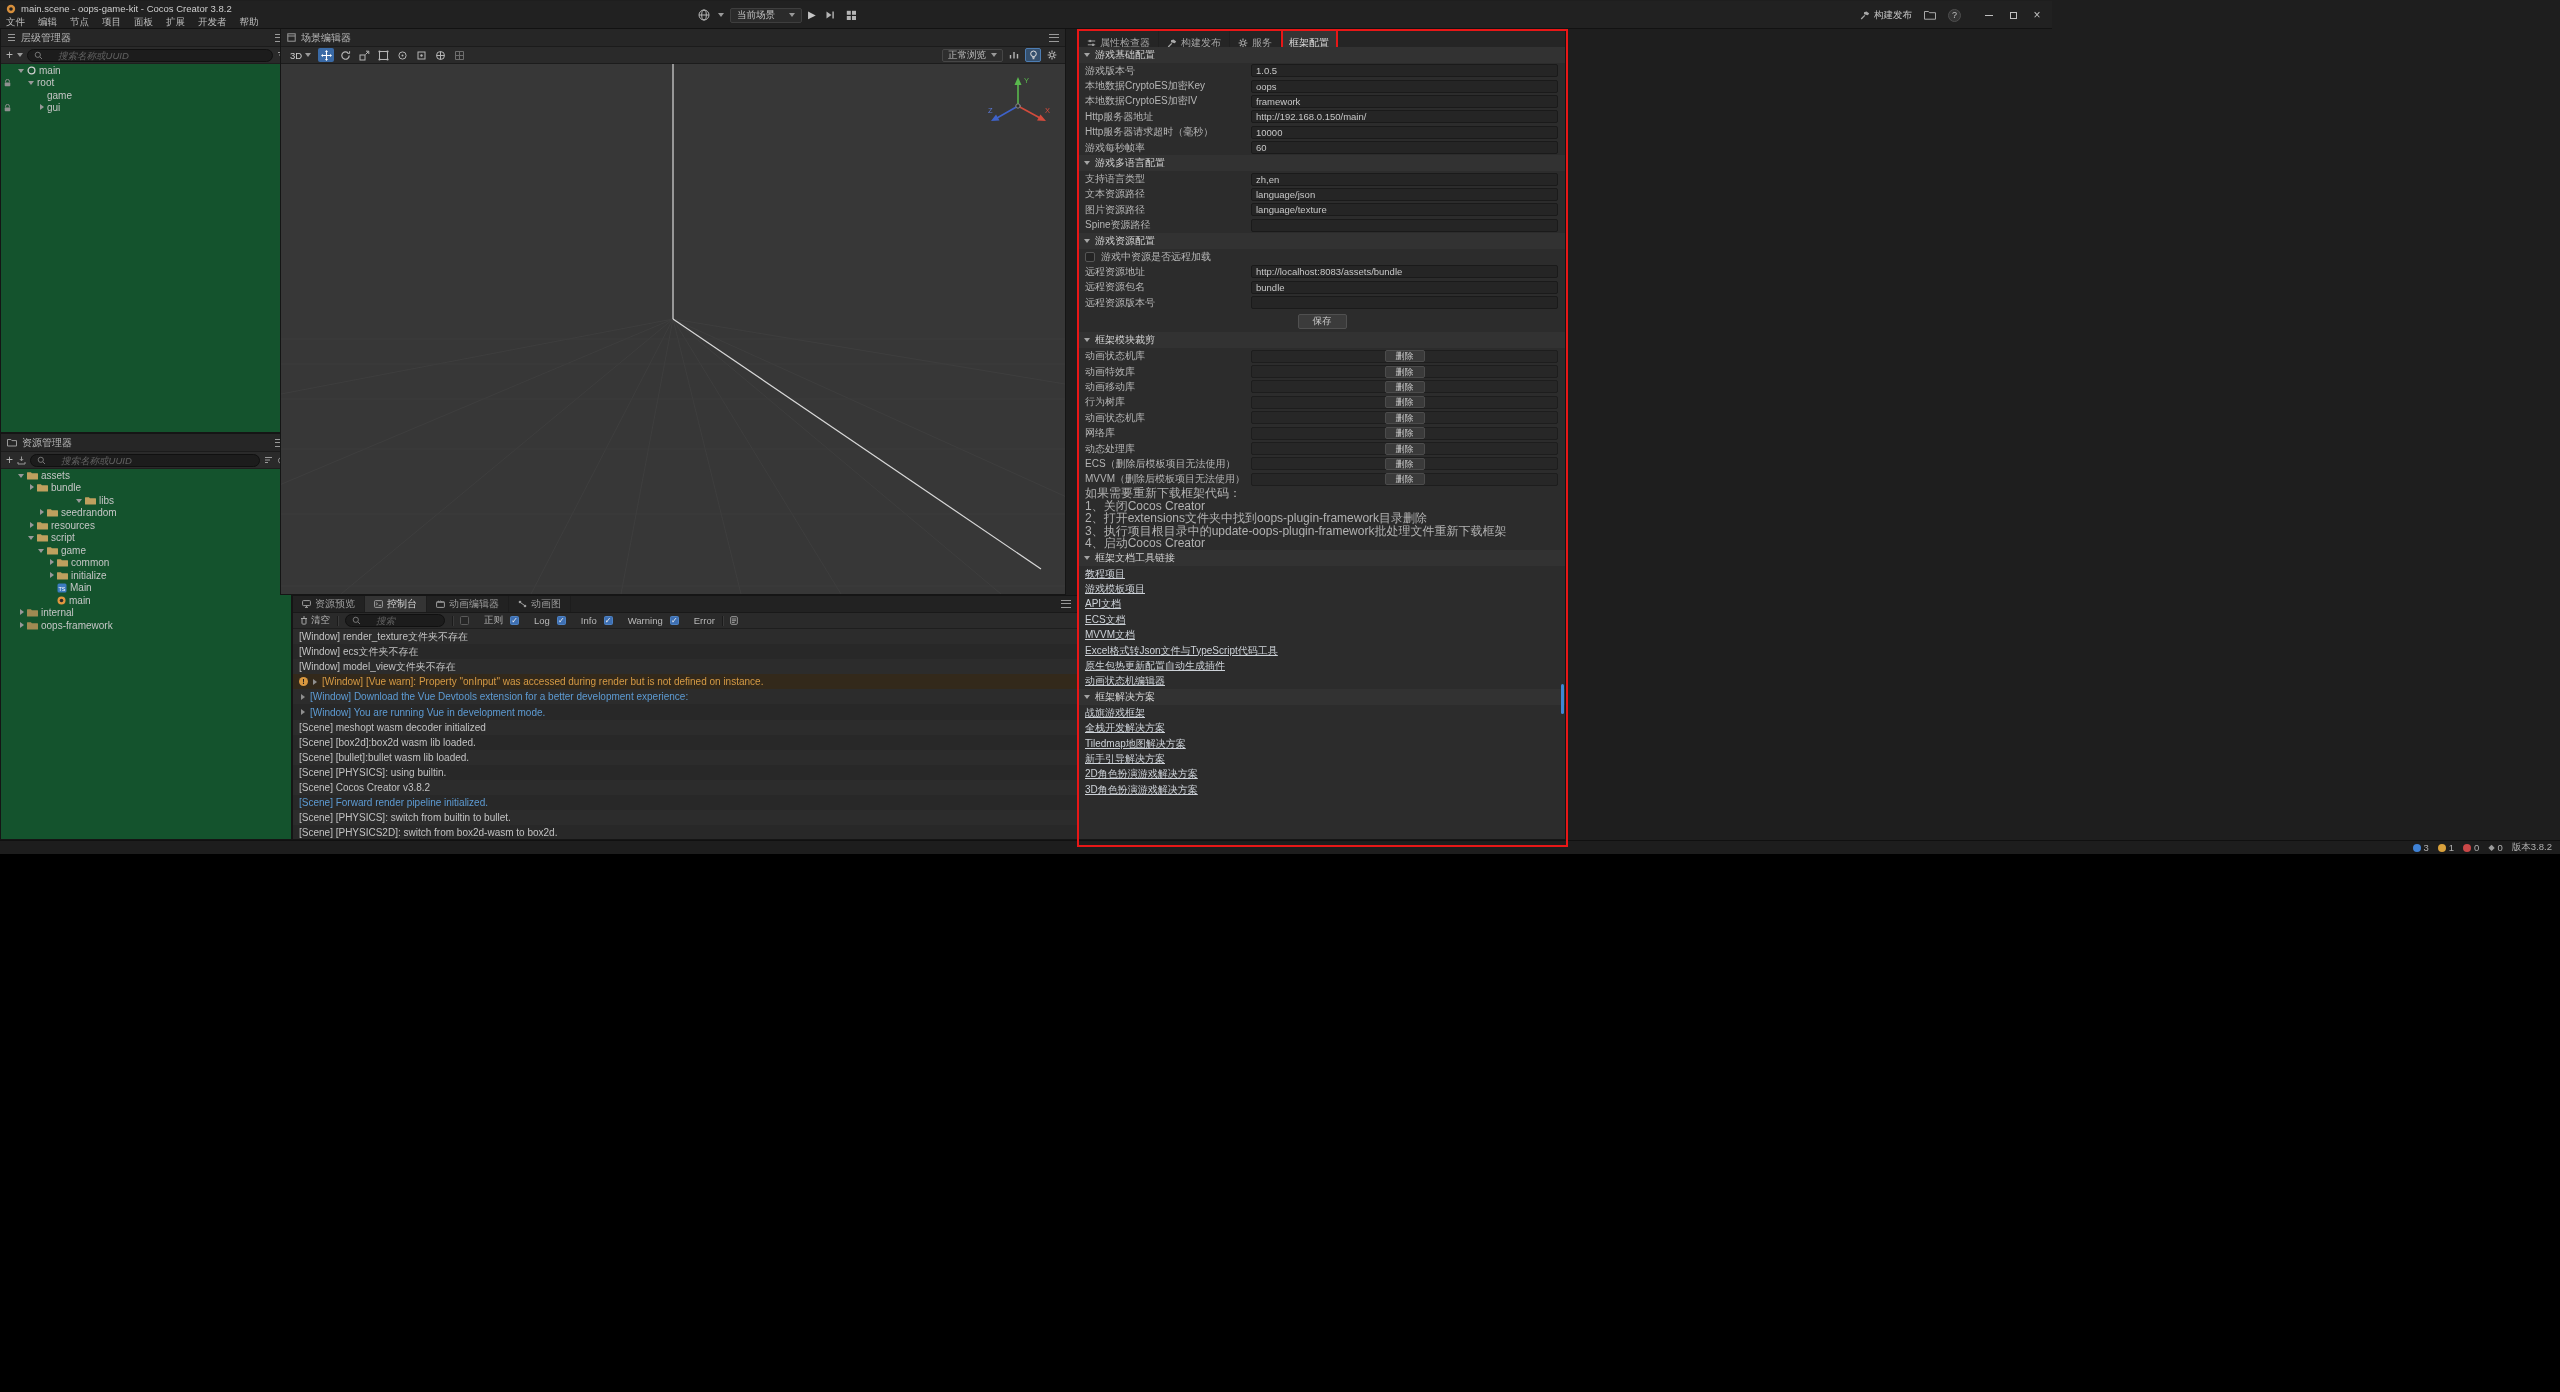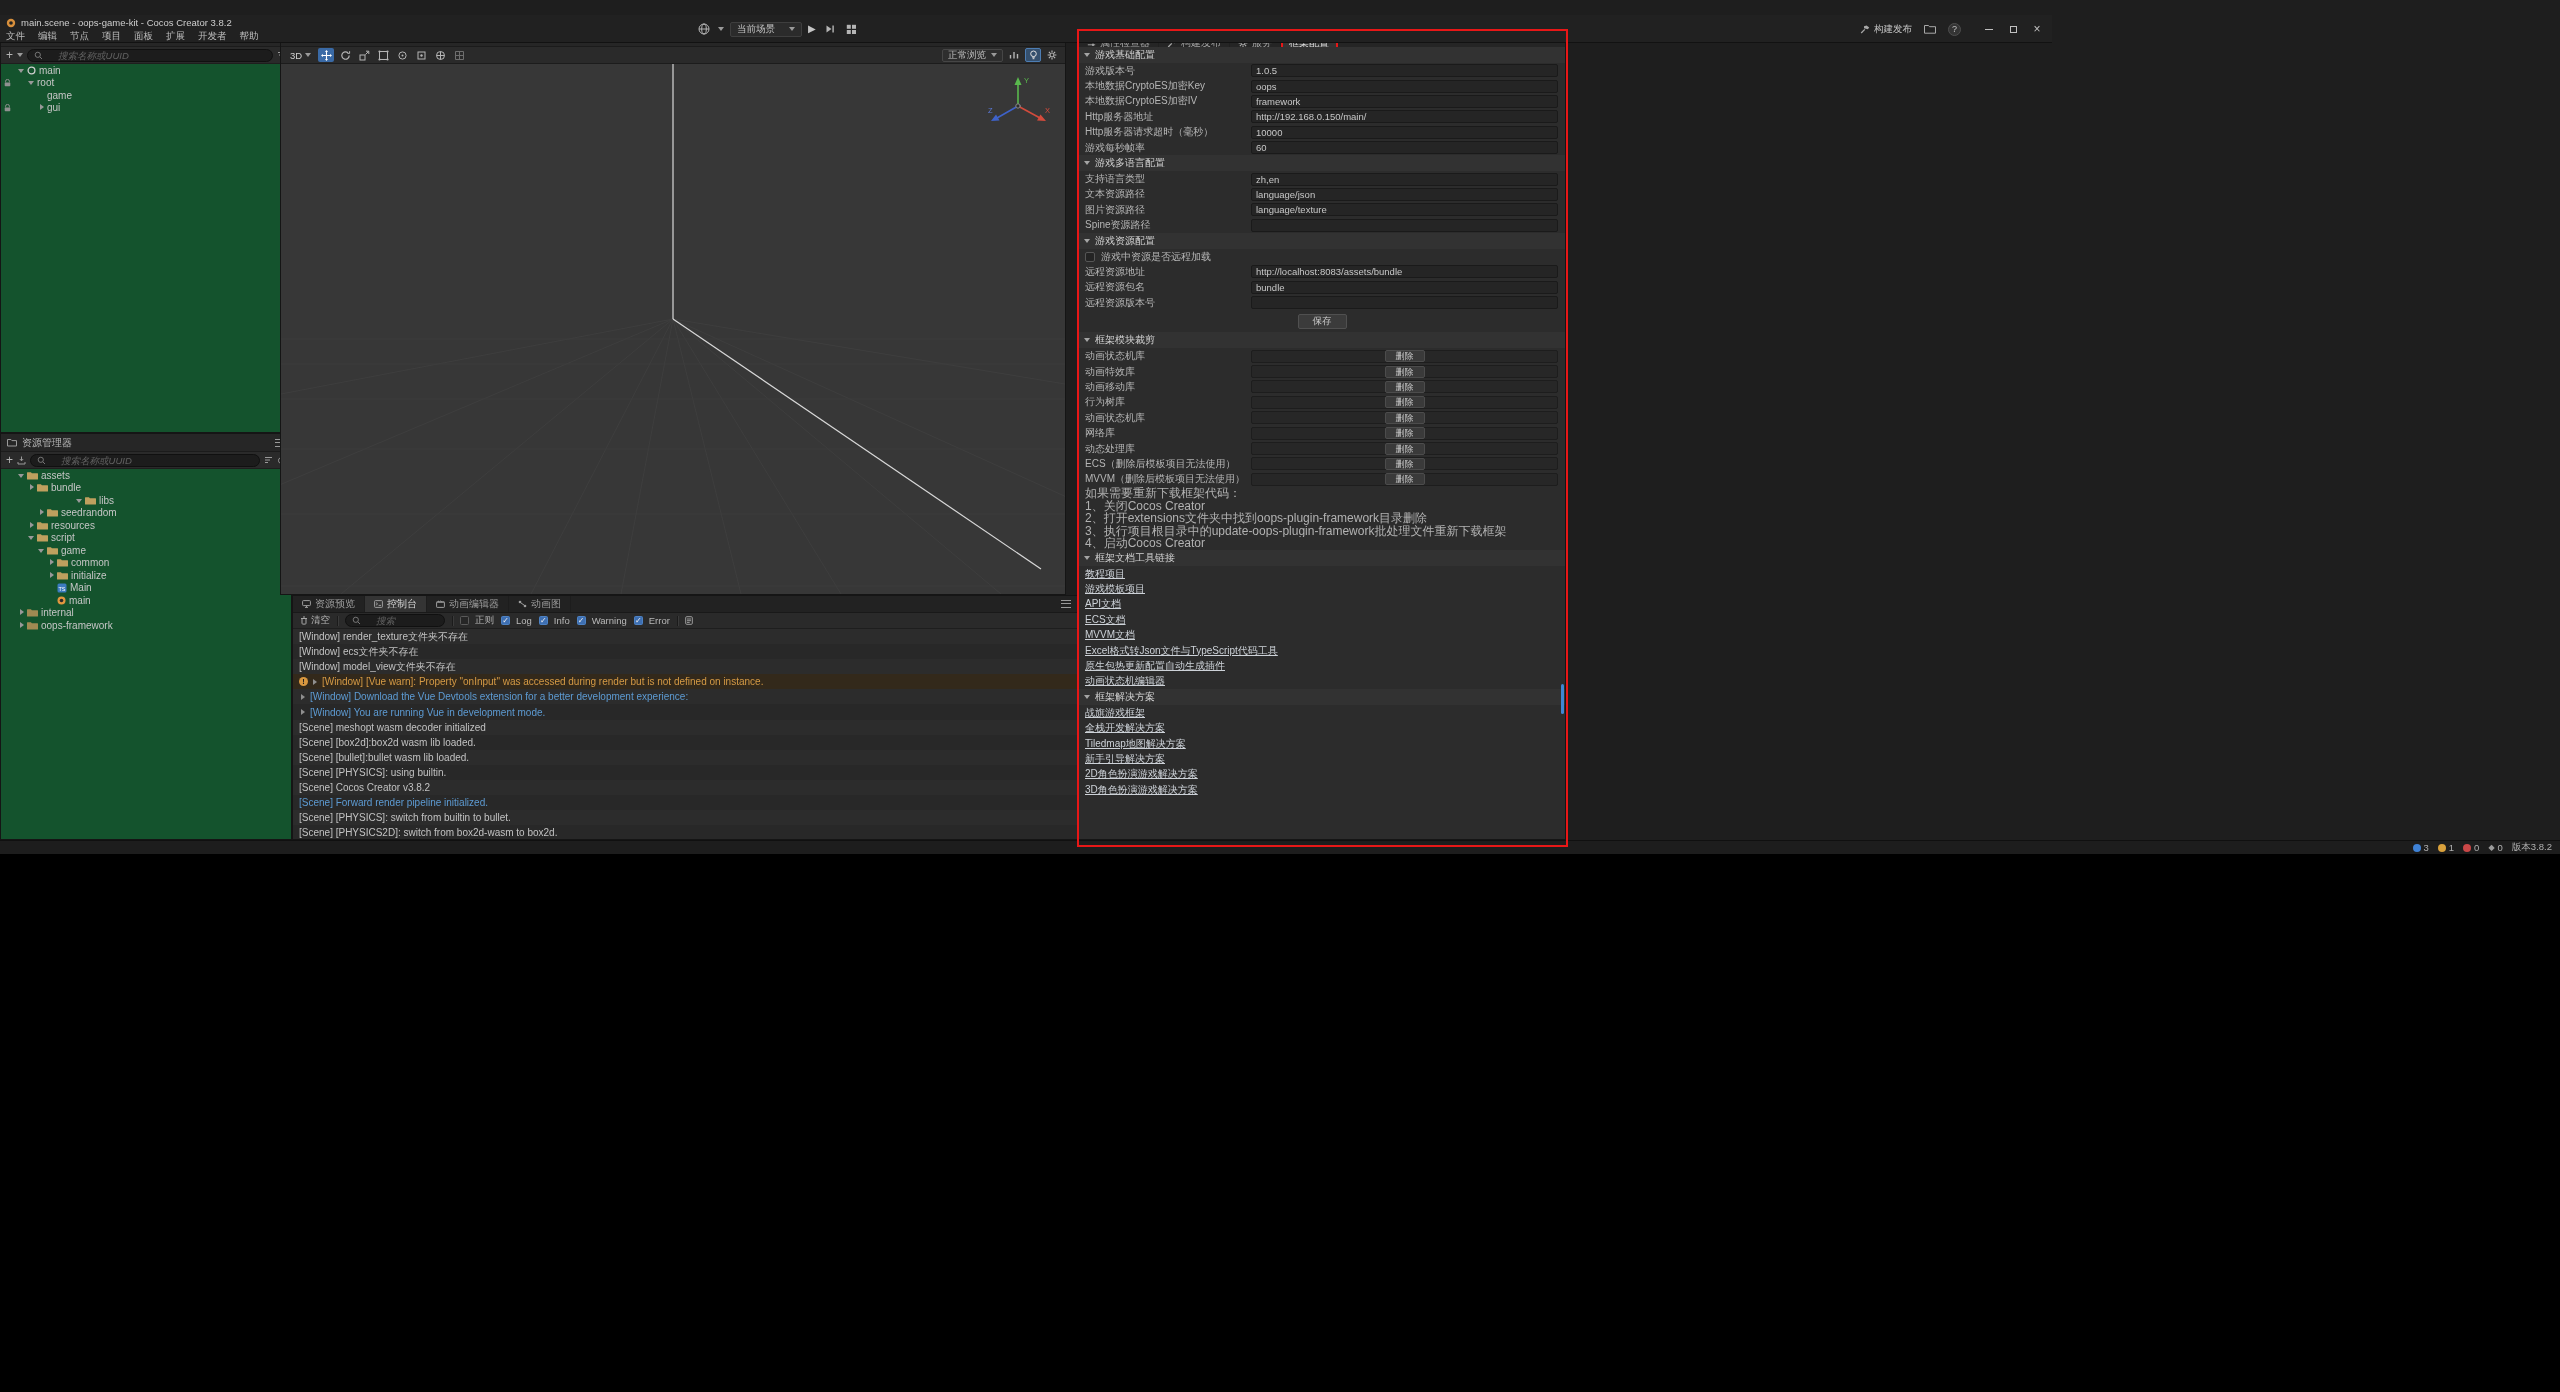--- a/index.html
+++ b/index.html
@@ -2,21 +2,21 @@
 <html><head>
 <meta charset="utf-8">
 <style>
   *{margin:0;padding:0;box-sizing:border-box}
   html,body{width:2560px;height:1392px;background:#000;overflow:hidden;
     font-family:"Liberation Sans","DejaVu Sans",sans-serif;-webkit-font-smoothing:antialiased}
   .window{position:absolute;left:0;top:0;width:2560px;height:854px;background:#1e1e1e;color:#c8c8c8}
   .desktop-below{position:absolute;left:0;top:854px;width:2560px;height:538px;background:#000}
 
   
-  .topbar{position:absolute;left:0;top:15px;width:2052px;height:28px;background:#212121;border-bottom:1px solid #121212;z-index:10}
+  .topbar{position:absolute;left:0;top:1px;width:2052px;height:28px;background:#212121;border-bottom:1px solid #121212;z-index:10}
   .tb-left{position:absolute;left:6px;top:0;height:28px;display:flex;flex-direction:column;justify-content:space-evenly}
   .tb-titlerow{display:flex;align-items:center;gap:5px;font-size:9.5px;color:#cecece;line-height:11px;white-space:nowrap}
   .menubar{display:flex;align-items:center;font-size:9.5px;color:#bdbdbd;line-height:11px}
   .menu-item{padding-right:13px;cursor:default;white-space:nowrap}
   .tb-center{position:absolute;left:696px;top:0;height:28px;display:flex;align-items:center;gap:6px}
   .tb-right{position:absolute;right:5px;top:0;height:28px;display:flex;align-items:center;gap:10px}
   .chev-down{width:0;height:0;border-left:3.5px solid transparent;border-right:3.5px solid transparent;border-top:4px solid #9a9a9a;display:inline-block}
   .scene-select{display:flex;align-items:center;gap:14px;height:15px;padding:0 6px;background:#2b2b2b;border:1px solid #3e3e3e;border-radius:2px;font-size:9.5px;color:#c5c5c5;white-space:nowrap}
   .play-glyph{font-size:10px;color:#c5c5c5;line-height:12px}
   .tbtn{display:flex;align-items:center;justify-content:center;width:16px;height:16px;border-radius:2px;color:#b5b5b5}
@@ -64,21 +64,21 @@
   .ctab{display:flex;align-items:center;gap:4px;padding:0 9px;font-size:10px;color:#9d9d9d;border-right:1px solid #1d1d1d;white-space:nowrap}
   .ctab.active{background:#343434;color:#d6d6d6}
   .ct-spacer{flex:1}
   .ct-menu{display:flex;align-items:center;padding-right:6px}
   .console-toolbar{height:16px;display:flex;align-items:center;gap:7px;padding:0 7px;background:#2a2a2a;border-bottom:1px solid #1e1e1e;font-size:9.5px;color:#b8b8b8}
   .clear-btn{display:flex;align-items:center;gap:3px;white-space:nowrap}
   .vdiv{width:1px;height:10px;background:#1b1b1b;box-shadow:1px 0 0 #3a3a3a;flex:none}
   .console-search{width:100px;flex:none}
   .chkbox{width:9px;height:9px;border:1px solid #5a5a5a;background:#262626;border-radius:1.5px;display:flex;align-items:center;justify-content:center;font-size:8px;line-height:9px;color:#eee;flex:none}
   .chkbox.checked{background:#3e6fb2;border-color:#4d82c4}
-  .filter{display:flex;align-items:center;gap:6px;white-space:nowrap}
+  .filter{display:flex;align-items:center;gap:15px;white-space:nowrap}
   .log-list{position:absolute;left:0;right:0;top:33px;bottom:0;background:#282828;overflow:hidden}
   .log-row{height:15.1px;display:flex;align-items:center;padding:0 6px;font-size:10px;color:#c2c2c2;white-space:nowrap;overflow:hidden}
   .log-row.alt{background:#2c2c2c}
   .log-row.warn{color:#d59a45;background:#33291b}
   .log-row.info{color:#5d9bd3}
   .larrow{width:0;height:0;border-top:3.5px solid transparent;border-bottom:3.5px solid transparent;border-left:4.5px solid #8f8f8f;margin:0 5px 0 2px;flex:none}
   .lbadge{width:9px;height:9px;border-radius:50%;background:#d8973f;color:#1d1d1d;font-size:7.5px;font-weight:bold;display:flex;align-items:center;justify-content:center;margin-right:3px;flex:none}
 
   
   .insp-tabs{height:29px;display:flex;background:#252525;border-bottom:1px solid #191919;align-items:stretch}

